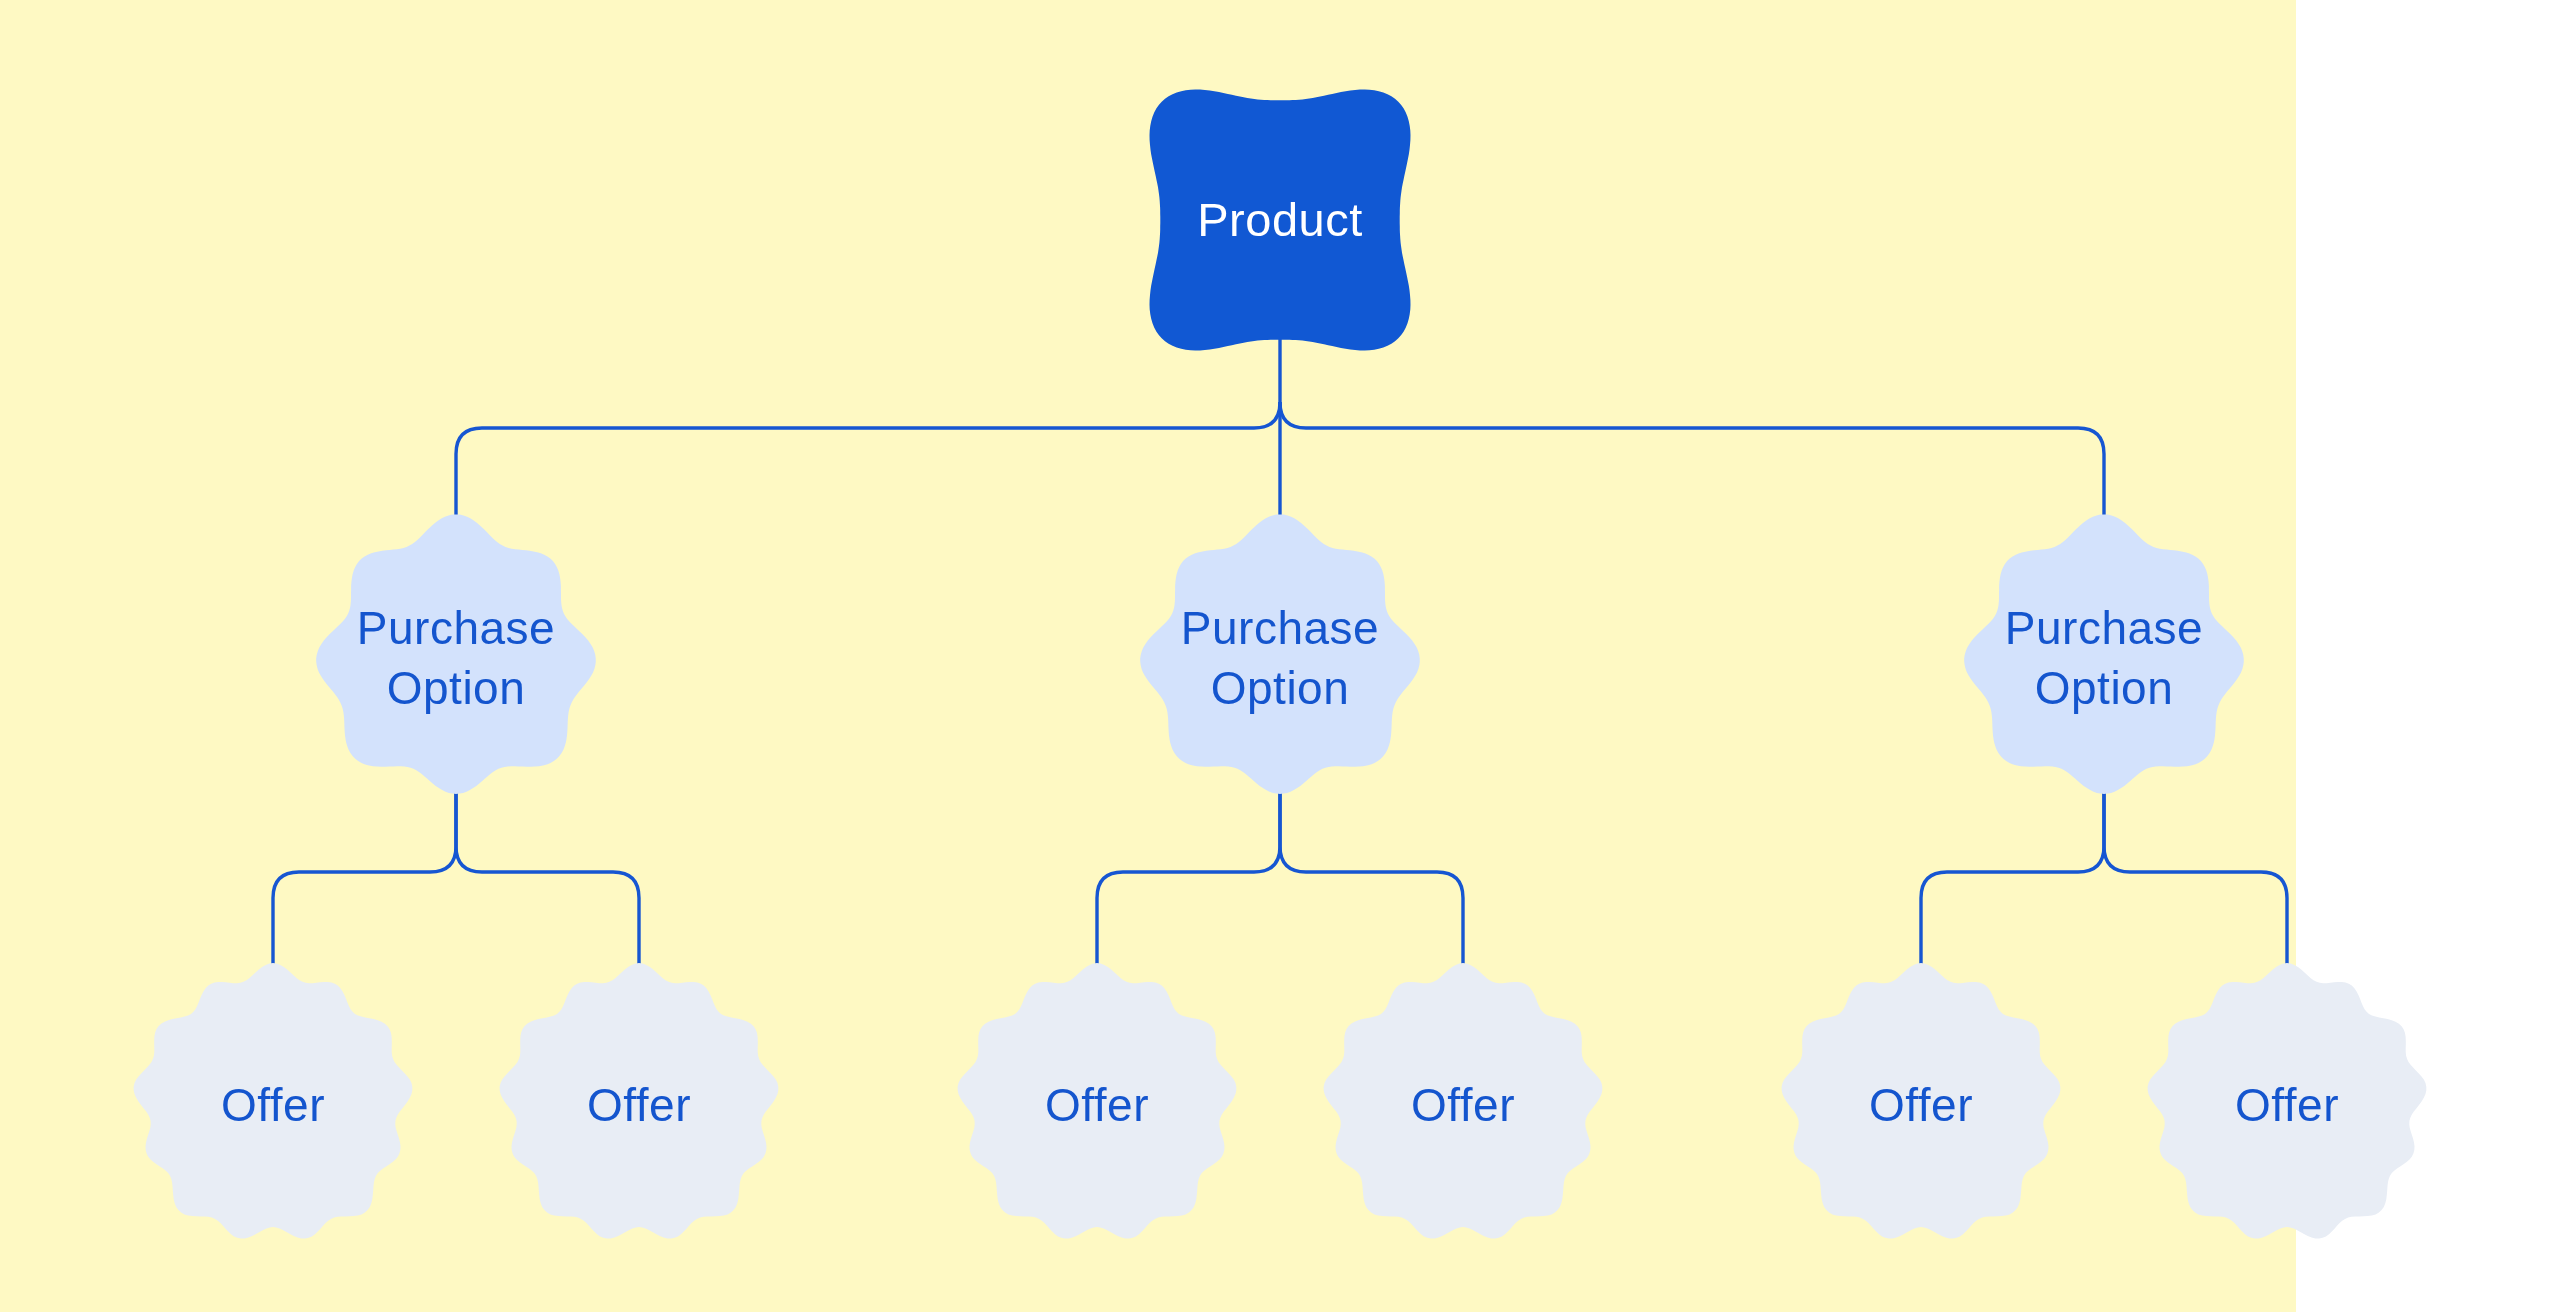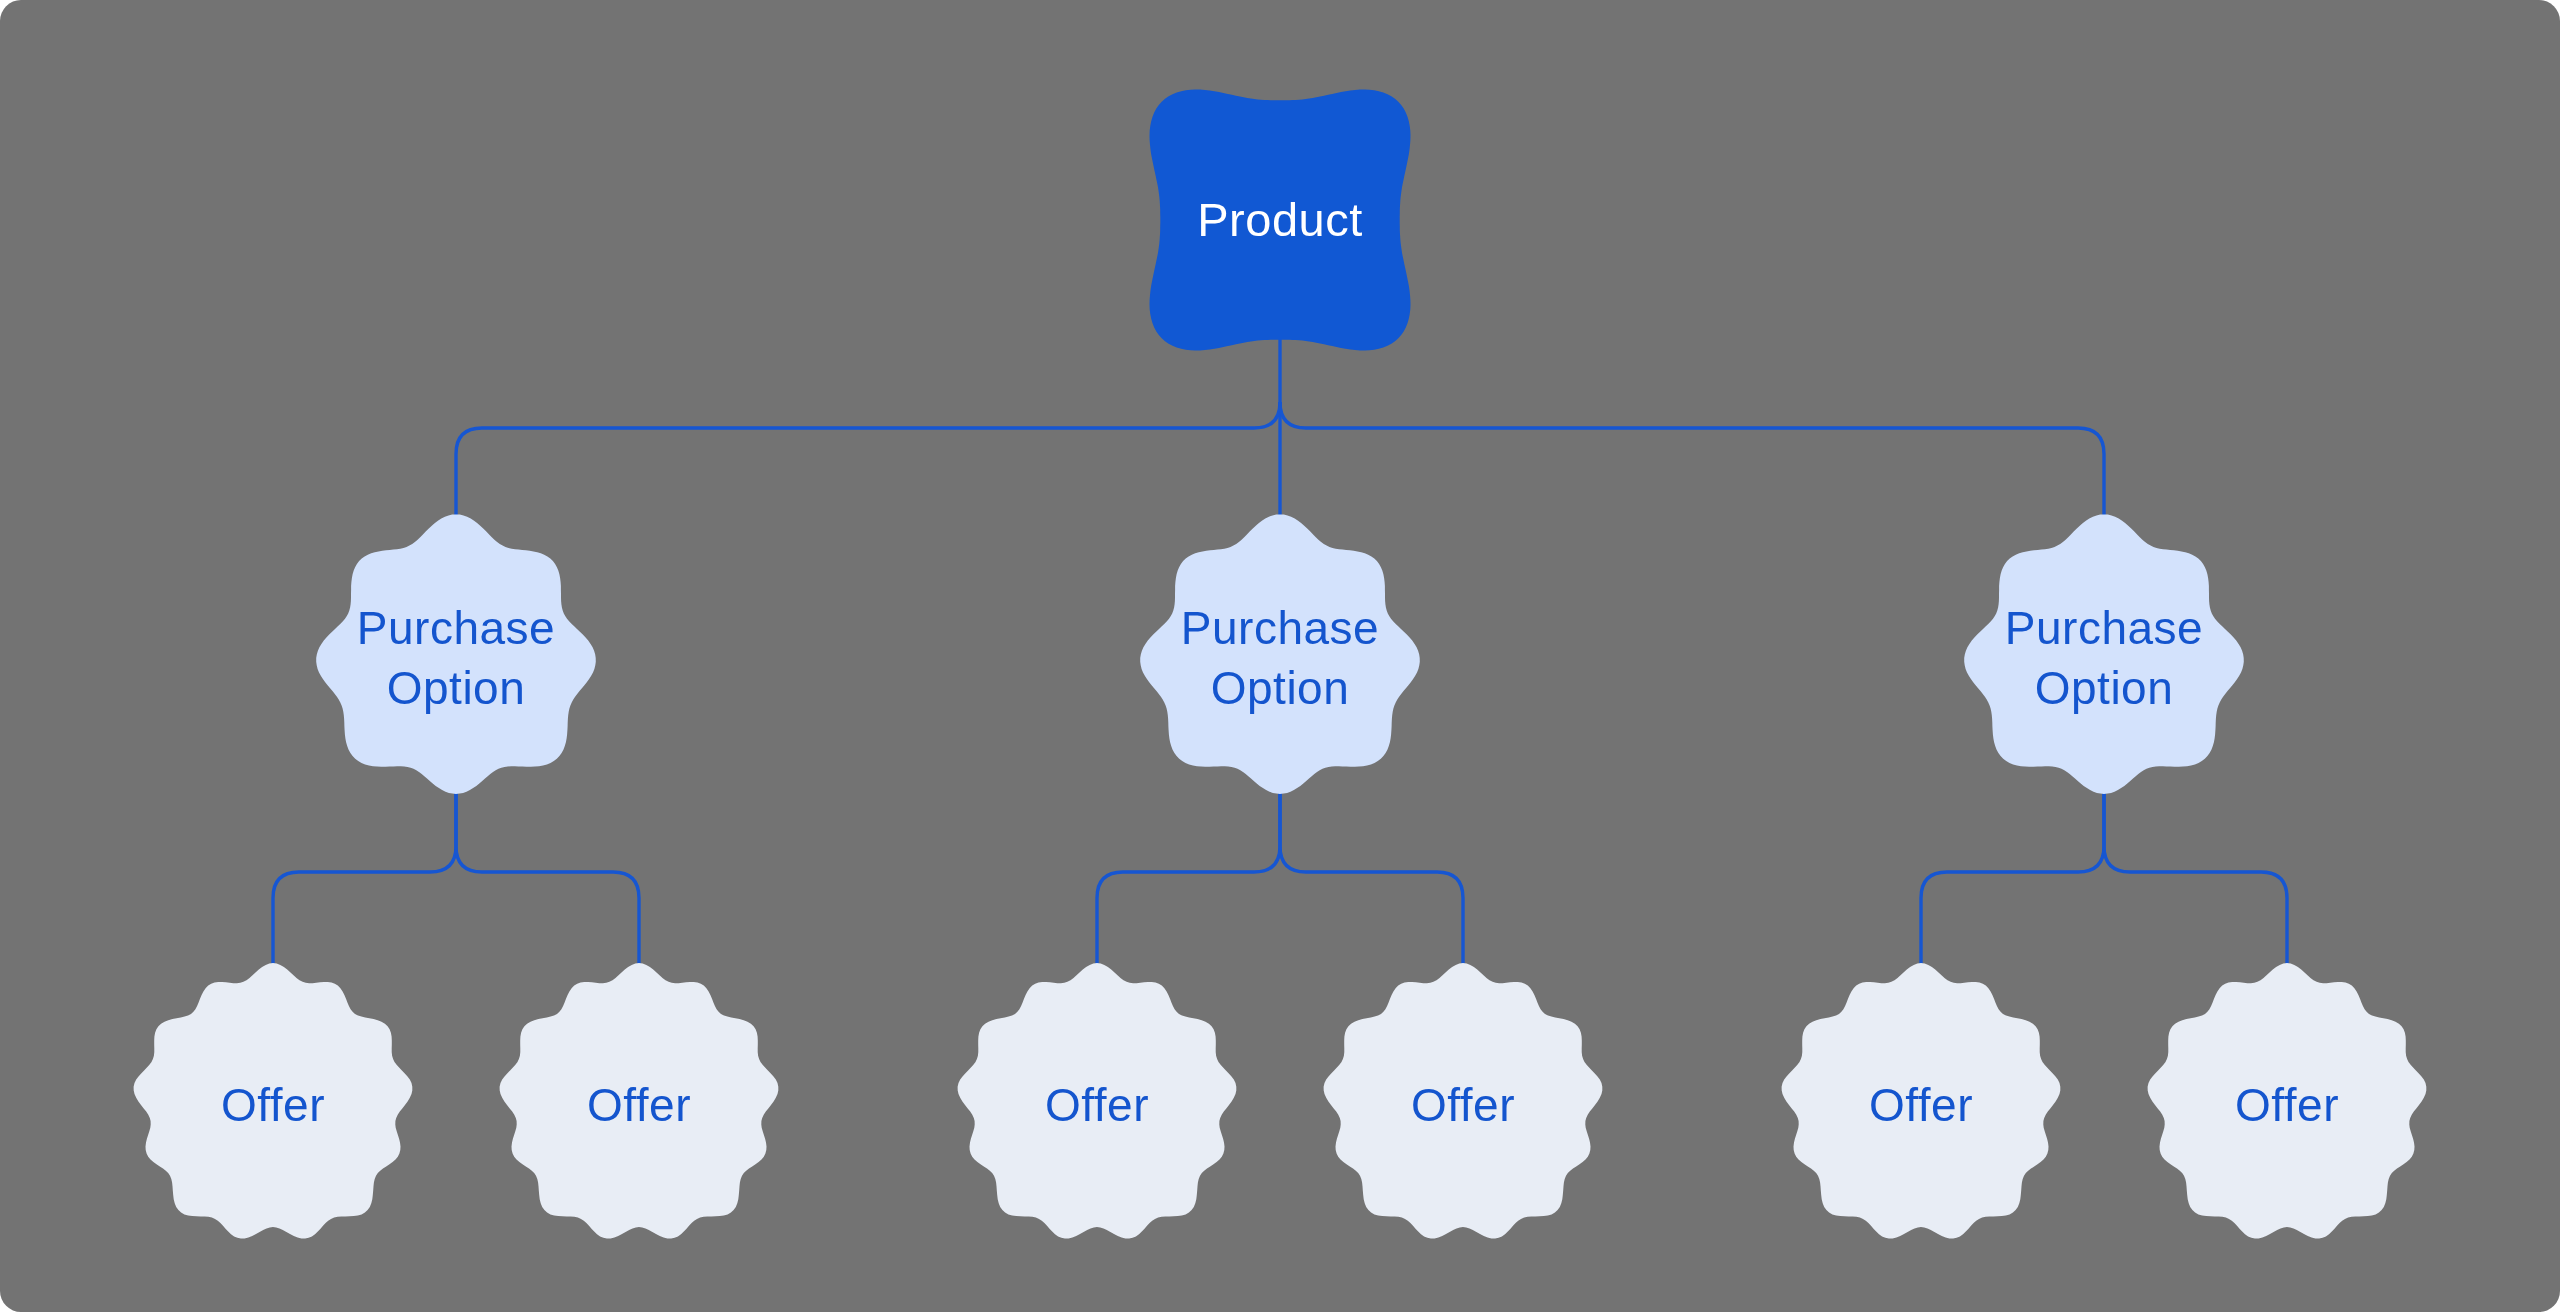--- a/index.html
+++ b/index.html
@@ -1,17 +1,17 @@
 <!DOCTYPE html>
 <html><head>
 <meta charset="utf-8">
 <title>Diagram</title>
 <style>
   html, body { margin: 0; padding: 0; background: #ffffff; }
-  .stage { width: 2560px; height: 1312px; position: relative; background: #737373; border-radius: 21px; }
+  .stage { width: 2296px; height: 1312px; position: relative; background: #fef9c3; }
   svg { display: block; }
   text {
     font-family: "Liberation Sans", "DejaVu Sans", sans-serif;
     text-anchor: middle;
     font-weight: 500;
     letter-spacing: 0.5px;
   }
   .product-label { font-size: 47px; }
   .node-label { font-size: 46px; }
   .connector { fill: none; stroke-width: 3.4px; }

